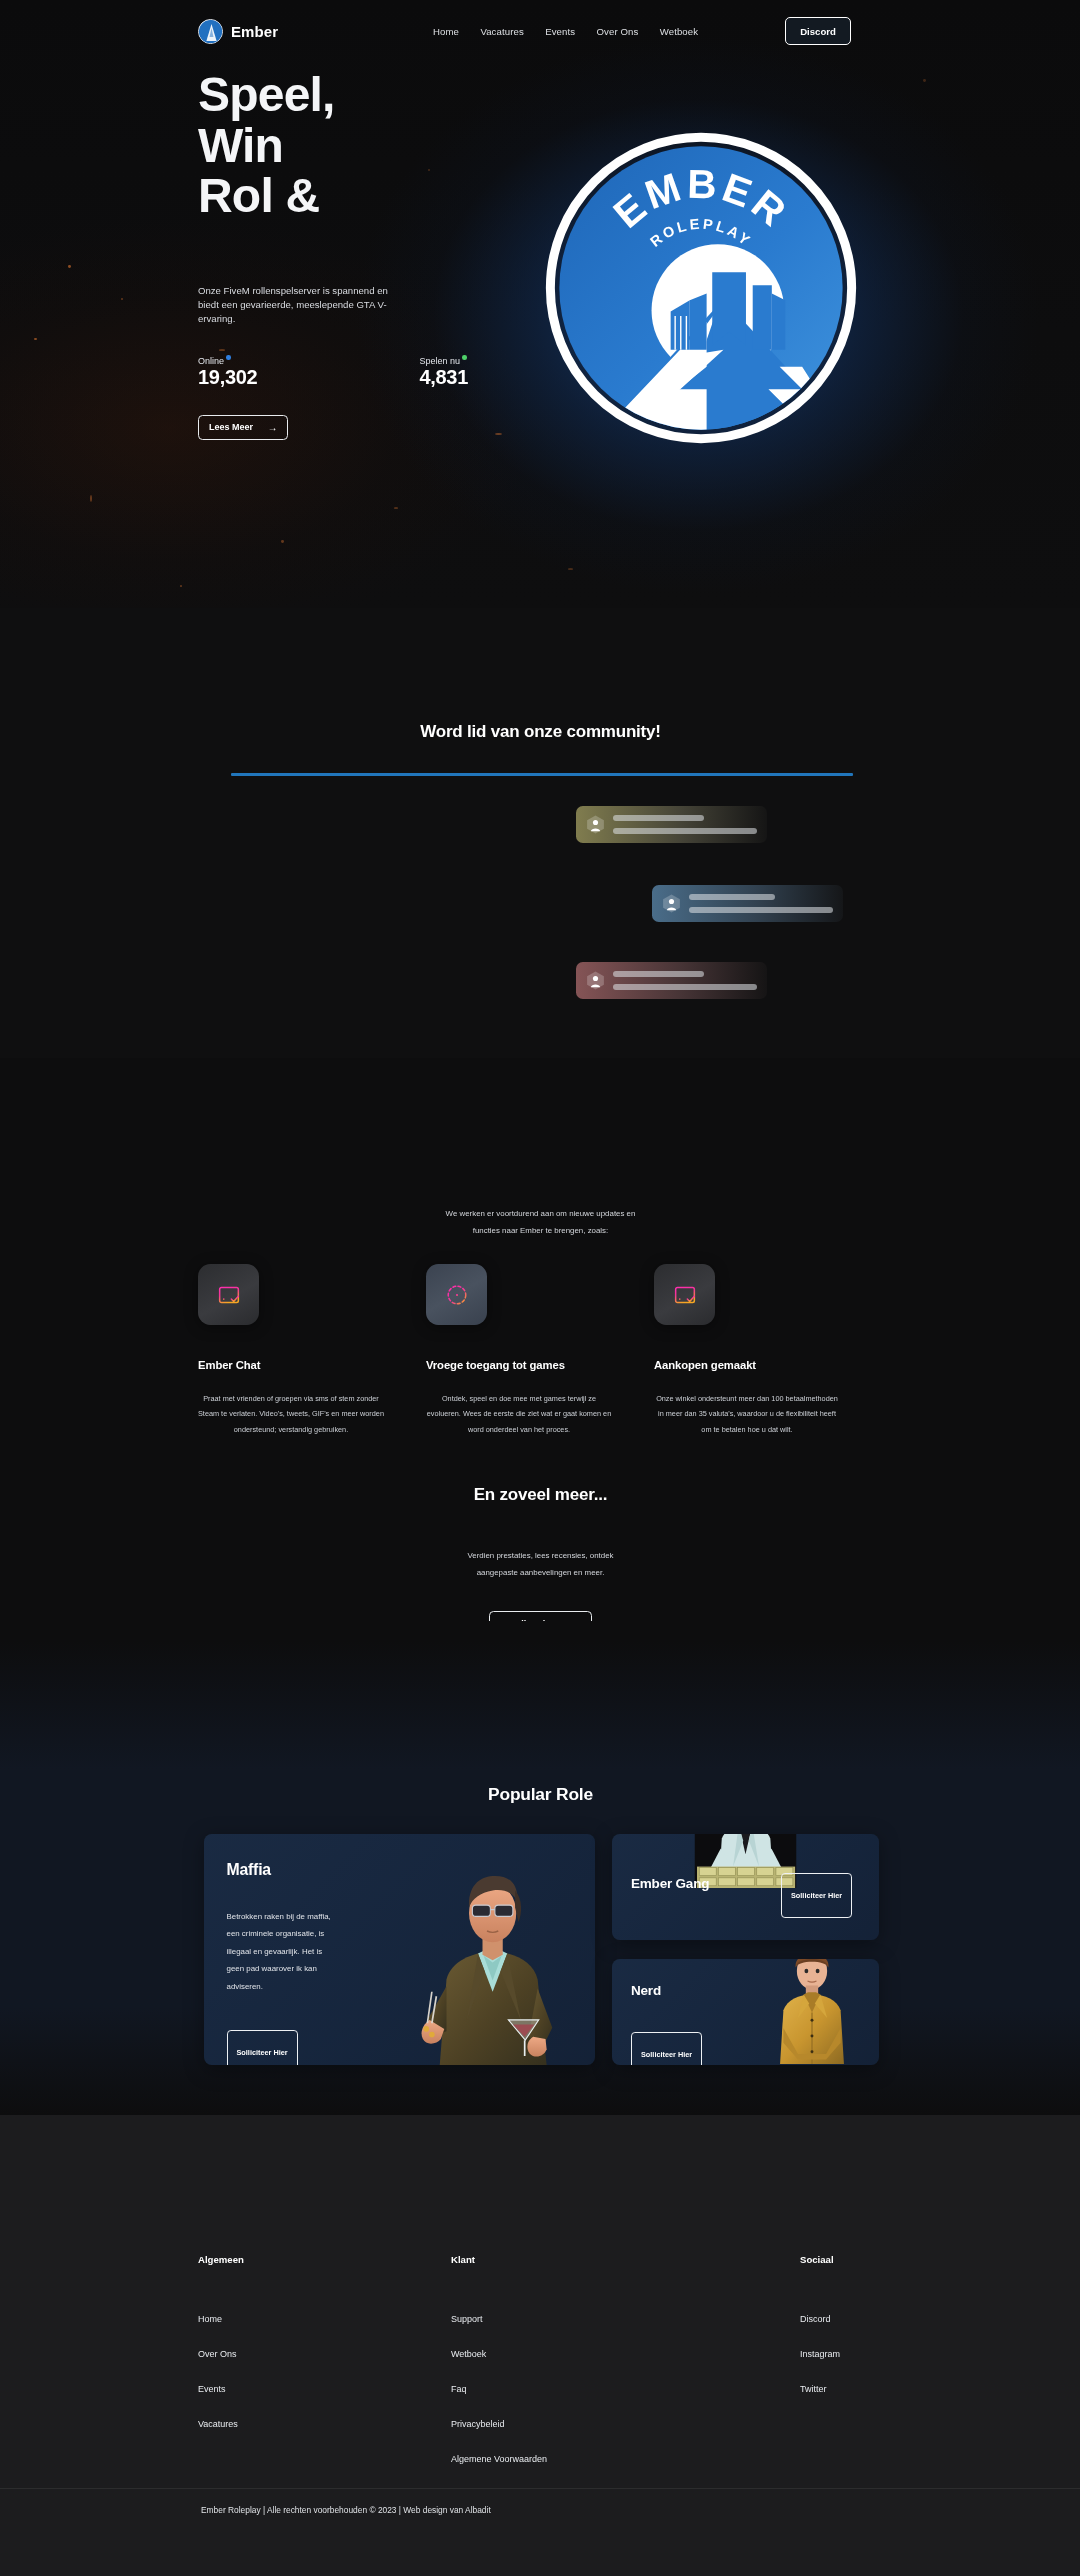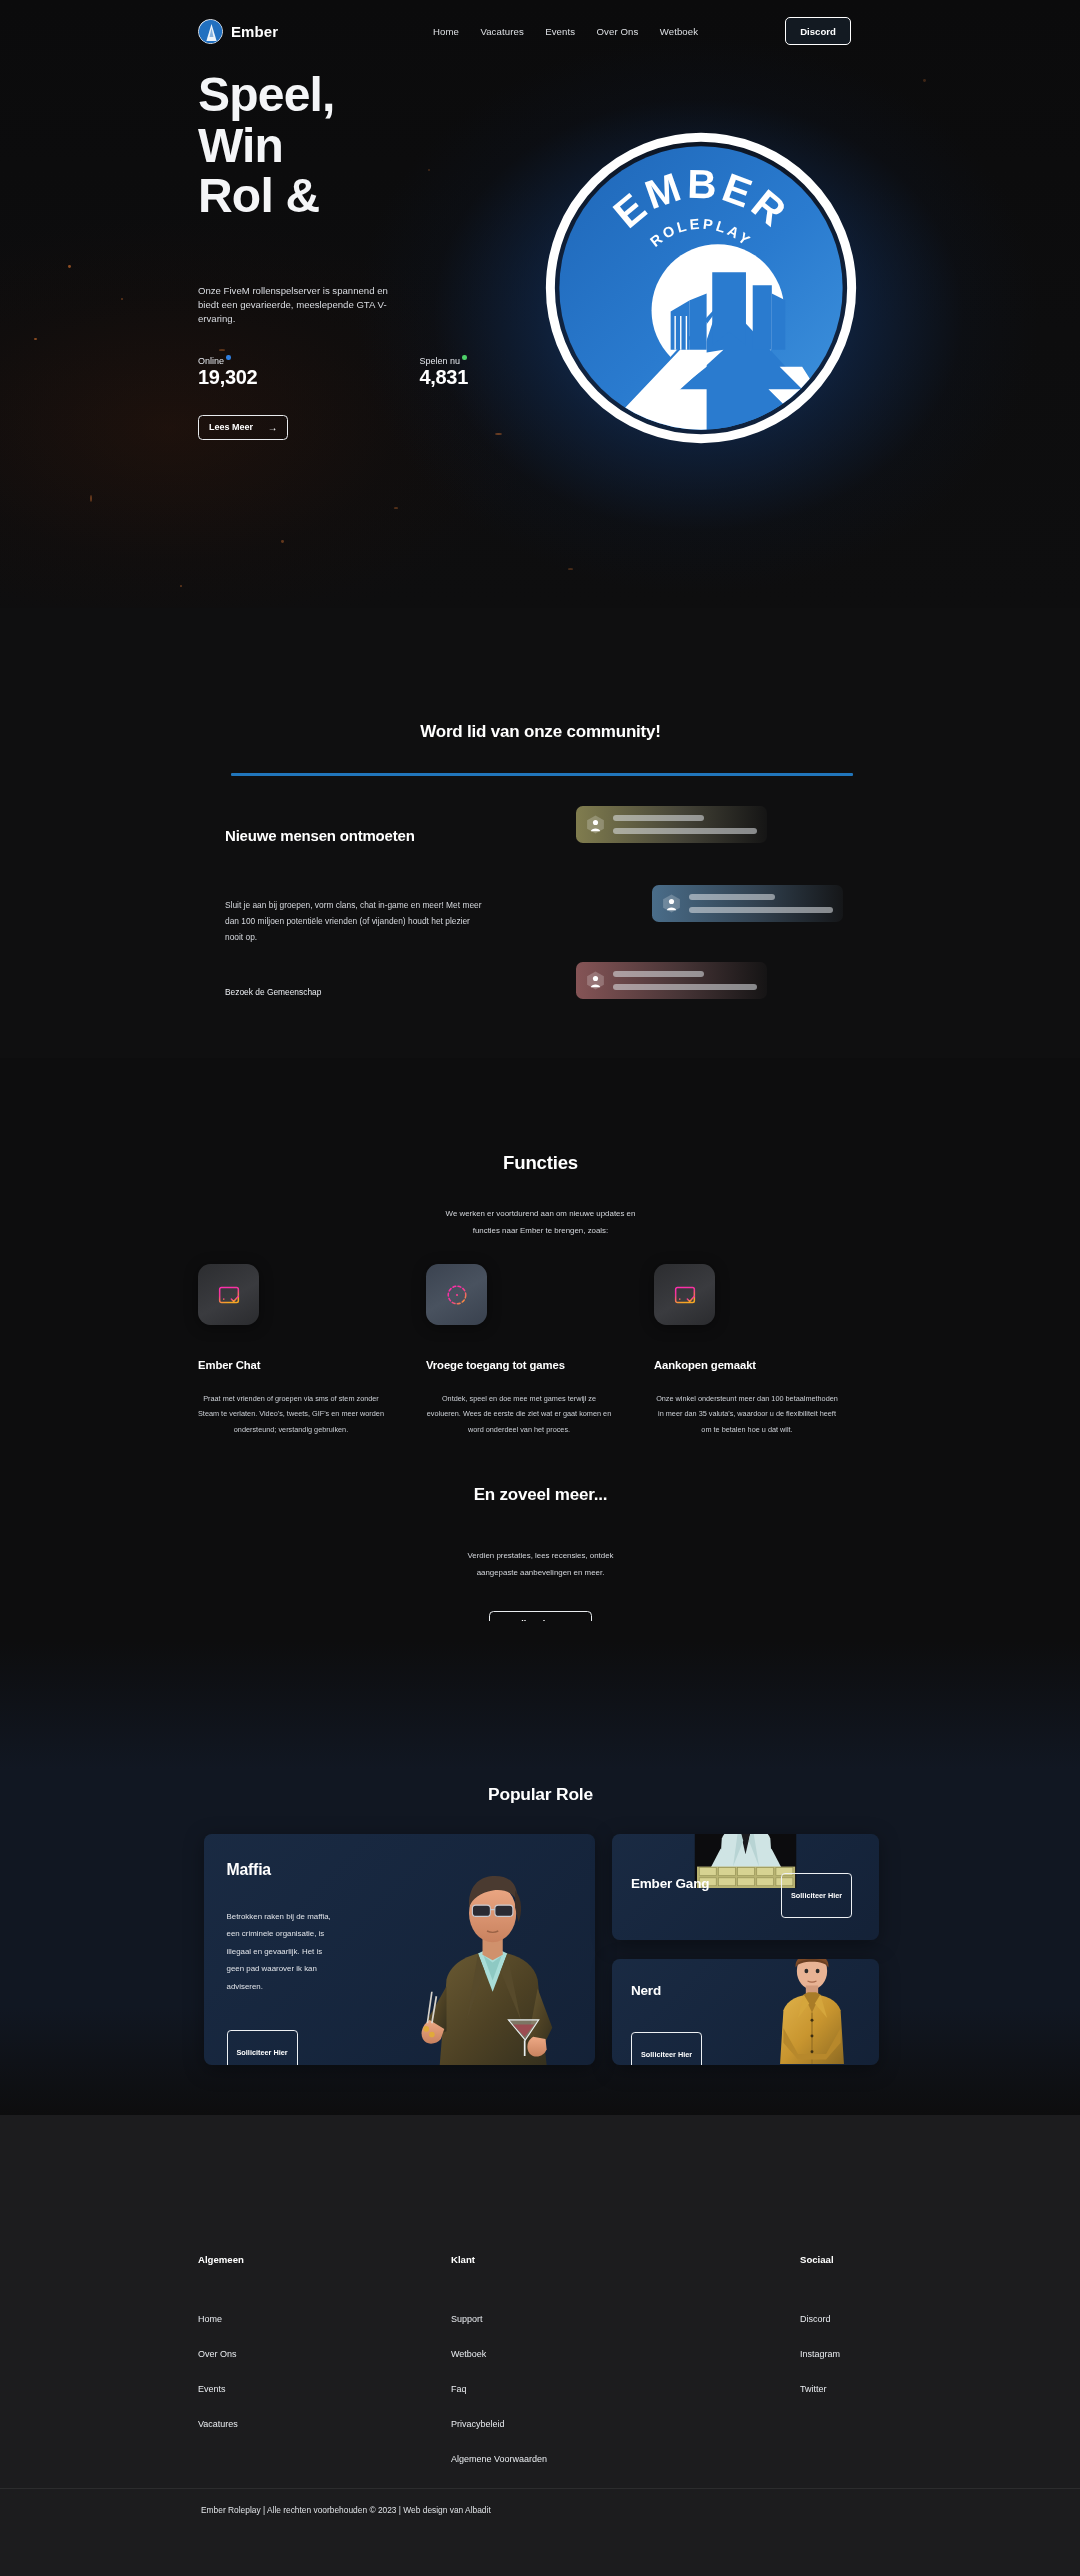--- a/index.html
+++ b/index.html
@@ -250,25 +250,20 @@
         </text>
       </svg>
     </div>
   </section>
 
   <section class="community"></section>
 
   <h2 class="comm-title">Word lid van onze community!</h2>
   <div class="comm-divider"></div>
 
-  <div class="comm-left">
-    <h3 class="comm-head">Nieuwe mensen ontmoeten</h3>
-    <p class="comm-body">Sluit je aan bij groepen, vorm clans, chat in-game en meer! Met meer dan 100 miljoen potentiële vrienden (of vijanden) houdt het plezier nooit op.</p>
-    <a class="comm-link" href="#">Bezoek de Gemeenschap</a>
-  </div>
 
   <div class="bubble" style="left:576px;top:806px;width:191px;background:linear-gradient(90deg, rgba(138,134,84,.92) 0%, rgba(92,90,72,.70) 55%, rgba(32,32,30,.35) 100%);">
     <div class="av">
       <svg viewBox="0 0 34 34" width="19" height="19" aria-hidden="true">
         <polygon points="17,1 32,9.5 32,24.5 17,33 2,24.5 2,9.5" fill="rgba(255,255,255,.22)"></polygon>
         <circle cx="17" cy="13.5" r="4.6" fill="#fff"></circle>
         <path d="M8.6 29 C9.8 22.6 24.2 22.6 25.4 29 Z" fill="#fff"></path>
       </svg>
     </div>
     <div class="lines">
@@ -300,21 +295,20 @@
       </svg>
     </div>
     <div class="lines">
       <div class="ln" style="width:63%"></div>
       <div class="ln" style="width:100%"></div>
     </div>
   </div>
 
   <section class="features"></section>
 
-  <h2 class="feat-title">Functies</h2>
   <p class="feat-sub">
     <span>We werken er voortdurend aan om nieuwe updates en</span><br>
     <span>functies naar Ember te brengen, zoals:</span>
   </p>
 
   <div class="feat-grid">
 
     <div class="feat-col">
       <div class="feat-icon-box">
         <svg viewBox="0 0 48 48" width="28" height="28" aria-hidden="true">

